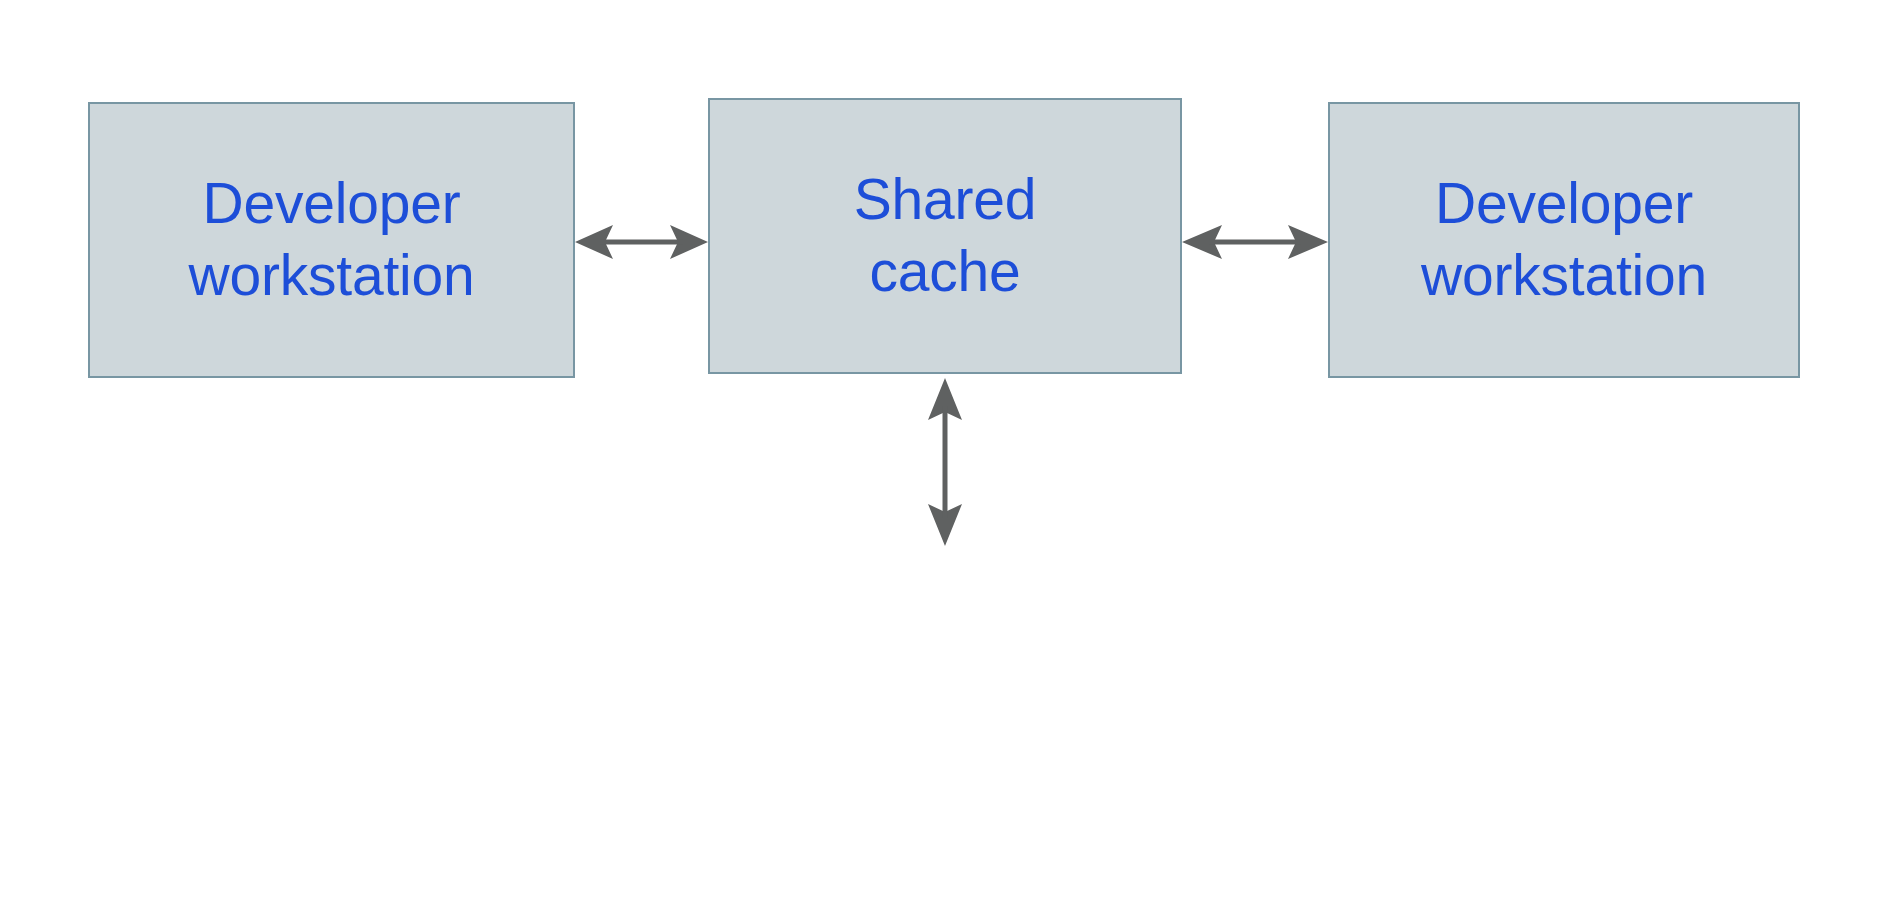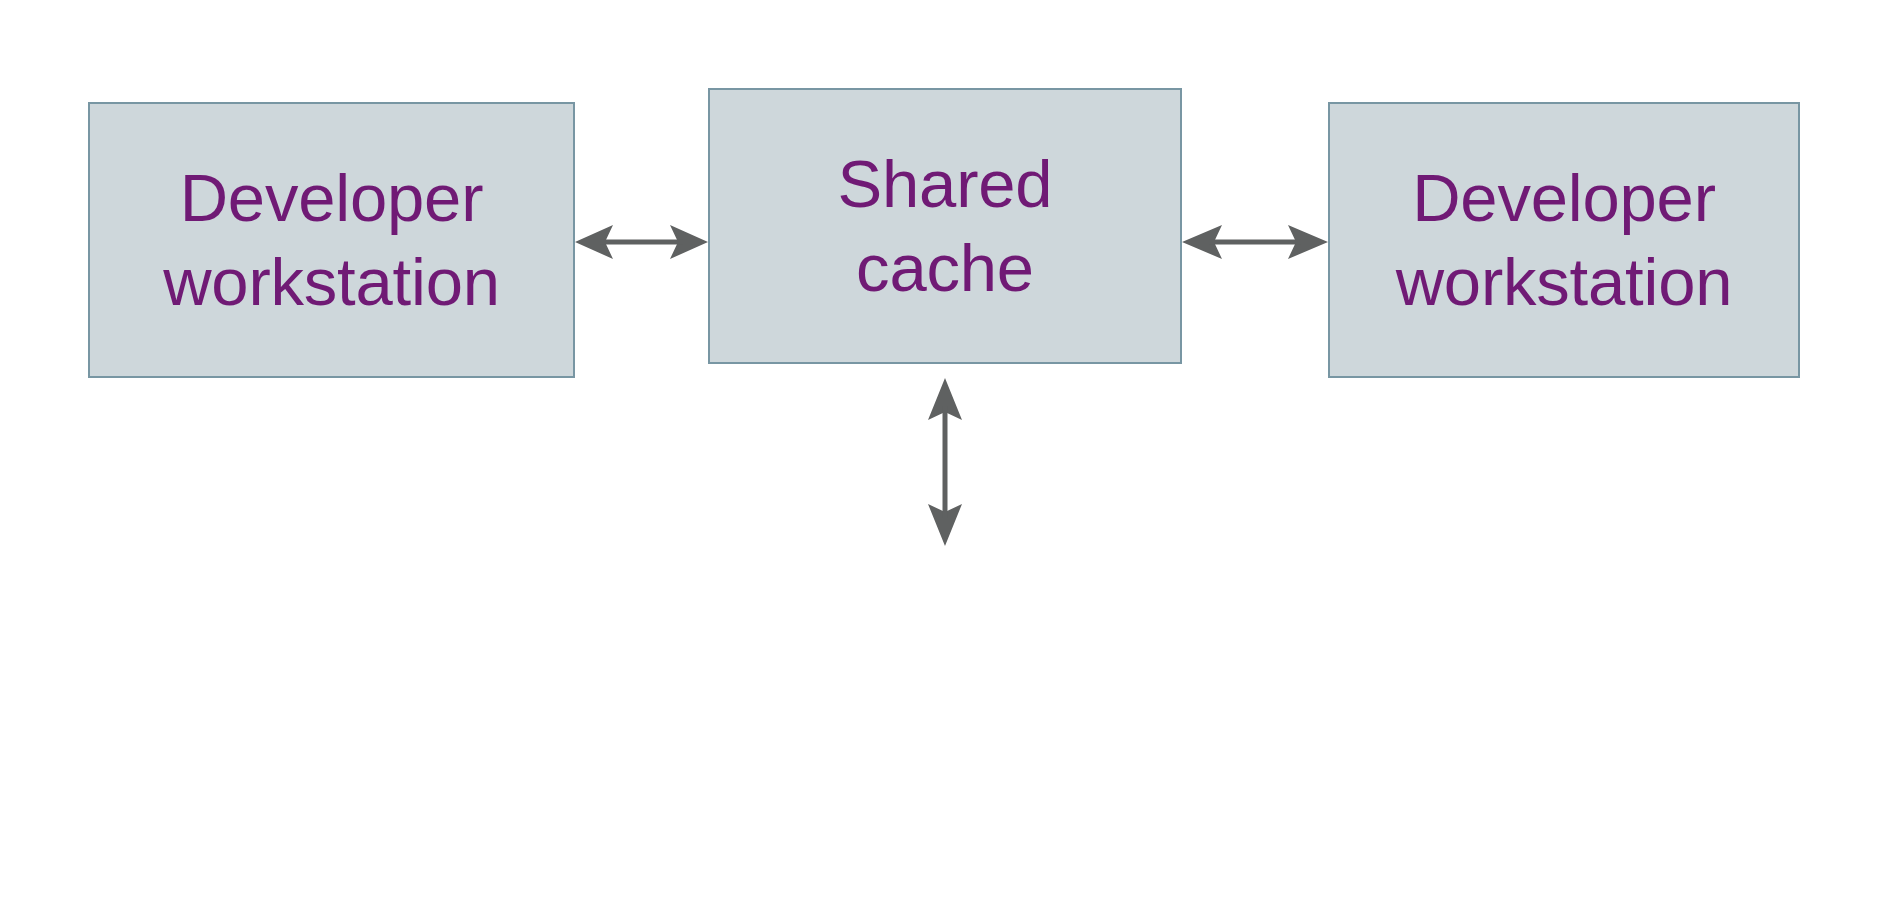--- a/index.html
+++ b/index.html
@@ -23,23 +23,23 @@
     box-sizing: border-box;
     background: #ced7db;
     border: 2px solid #7896a3;
     display: flex;
     align-items: center;
     justify-content: center;
     text-align: center;
   }
   .node-label {
     font-family: "Liberation Sans", sans-serif;
-    font-size: 67px;
+    font-size: 57px;
     line-height: 1.26;
-    color: #701a75;
+    color: #1d4ed8;
     letter-spacing: -0.2px;
     white-space: pre-line;
     padding: 0 8px;
   }
   .edge {
     position: absolute;
     pointer-events: none;
   }
   .edge svg {
     display: block;
@@ -49,21 +49,21 @@
 </head>
 <body>
 
 <div id="canvas">
 
   <div class="node" style="left:88px; top:102px; width:487px; height:276px;">
     <span class="node-label">Developer
 workstation</span>
   </div>
 
-  <div class="node" style="left:708px; top:88px; width:474px; height:276px;">
+  <div class="node" style="left:708px; top:98px; width:474px; height:276px;">
     <span class="node-label">Shared
 cache</span>
   </div>
 
   <div class="node" style="left:1328px; top:102px; width:472px; height:276px;">
     <span class="node-label">Developer
 workstation</span>
   </div>
 
 

